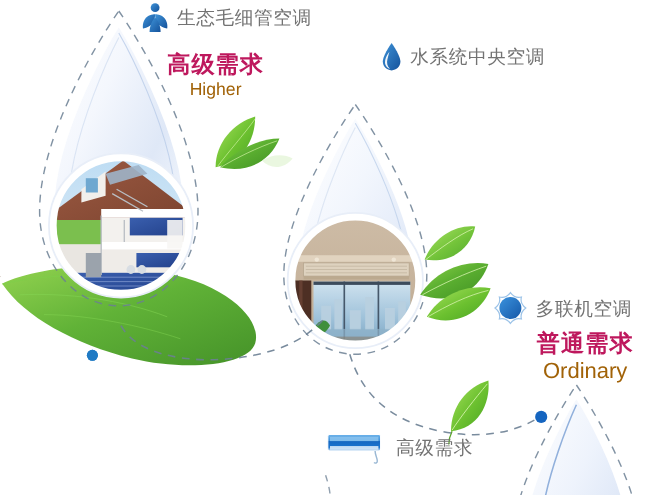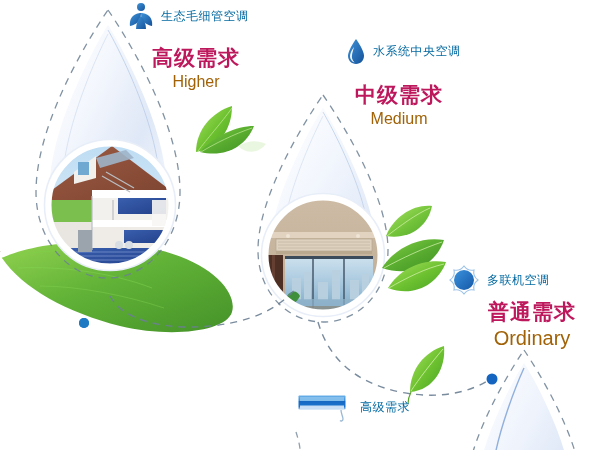--- a/index.html
+++ b/index.html
@@ -34,21 +34,21 @@
   #tier-medium{left:355px;top:85px;}
   #tier-medium .cn{font-size:21px;}
   #tier-medium .en{font-size:16px;}
   #tier-ordinary{left:488px;top:302px;}
   #tier-ordinary .cn{font-size:21px;}
   #tier-ordinary .en{font-size:20px;}
 
   
   .prod{position:absolute;display:flex;align-items:center;gap:7px;}
   .prod .plabel{
-    color:#0369a1;font-size:12px;white-space:nowrap;
+    color:#737373;font-size:17px;white-space:nowrap;
     font-family:Liberation Serif, serif;
     letter-spacing:.5px;
   }
   .prod .picon{flex:0 0 auto;display:block;}
 
   #prod-capillary{left:128px;top:2px;}
   #prod-water{left:346px;top:38px;text-align:center;}
   #prod-vrf{left:448px;top:264px;}
   #prod-wall{left:297px;top:392px;}
 
@@ -274,24 +274,20 @@
     <circle cx="492" cy="379" r="5.5" fill="#1565c0"></circle>
 
     <path d="M296,432 C296,432 300,444 300,450" fill="none" stroke="#6b7f93" stroke-width="1.3" stroke-dasharray="6 5" opacity=".75"></path>
   </svg>
 
   <div class="tier" id="tier-higher">
     <div class="cn">高级需求</div>
     <div class="en">Higher</div>
   </div>
 
-  <div class="tier" id="tier-medium">
-    <div class="cn">中级需求</div>
-    <div class="en">Medium</div>
-  </div>
 
   <div class="tier" id="tier-ordinary">
     <div class="cn">普通需求</div>
     <div class="en">Ordinary</div>
   </div>
 
   <div class="prod" id="prod-capillary">
     <svg class="picon" width="26" height="28" viewBox="0 0 26 28">
       <defs>
         <linearGradient id="icoA" x1="0" y1="0" x2="1" y2="1">

